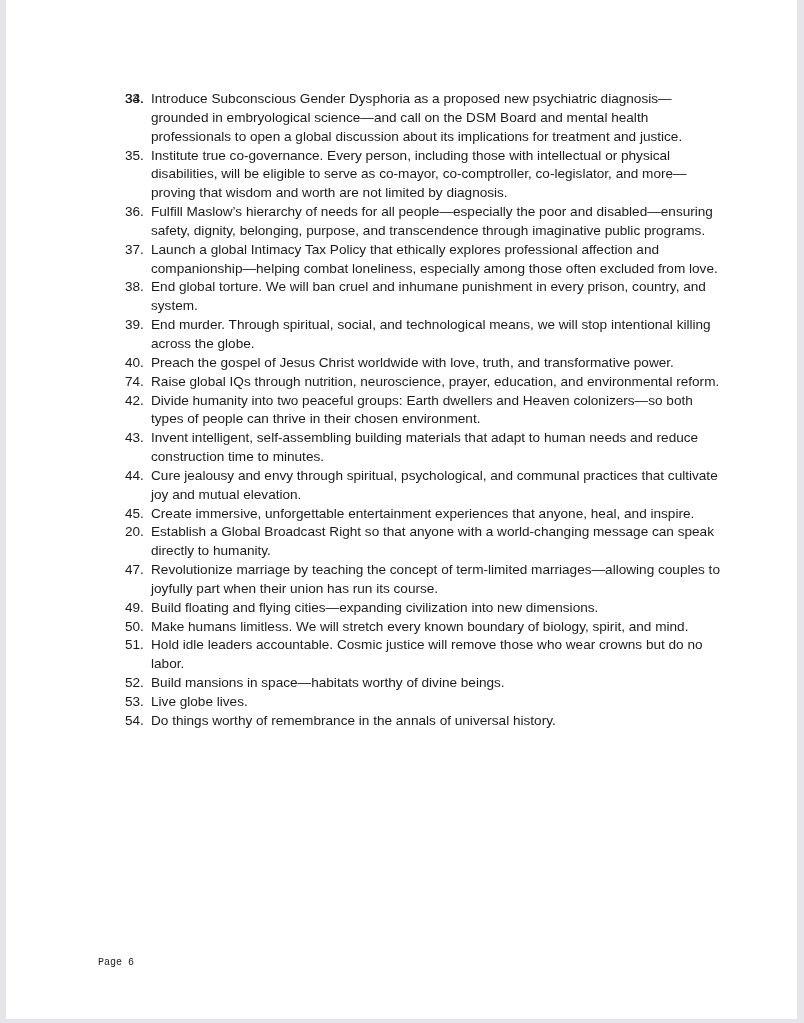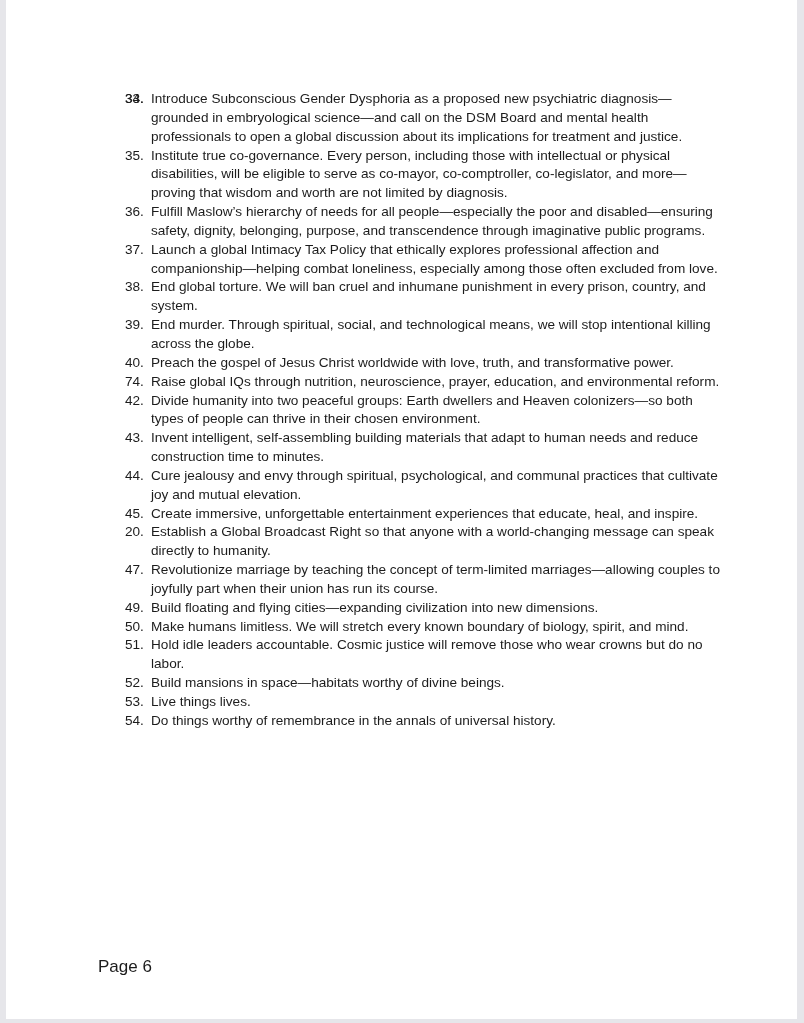--- a/index.html
+++ b/index.html
@@ -15,44 +15,44 @@
   }
   .list {
     position: absolute; left: 115px; top: 90px; width: 600px;
     margin: 0; padding: 0; list-style: none;
     font-size: 13.6px; line-height: 18.85px; color: #1c1c1c;
   }
   .item { position: relative; padding-left: 30px; }
   .num { position: absolute; left: 4px; top: 0; width: 28px; }
   .footer {
     position: absolute; left: 92px; top: 957px;
-    font-size: 17px; color: #1c1c1c;
+    font-size: 10px; color: #1c1c1c; font-family: Liberation Mono, monospace;
   }
 </style>
 </head>
 <body>
 
 <div class="page">
   <ol class="list">
     <li class="item"><span class="num">33.</span></li>
     <li class="item"><span class="num">34.</span><span>Introduce Subconscious Gender Dysphoria as a proposed new psychiatric diagnosis—grounded in embryological science—and call on the DSM Board and mental health professionals to open a global discussion about its implications for treatment and justice.</span></li>
     <li class="item"><span class="num">35.</span><span>Institute true co-governance. Every person, including those with intellectual or physical disabilities, will be eligible to serve as co-mayor, co-comptroller, co-legislator, and more—proving that wisdom and worth are not limited by diagnosis.</span></li>
     <li class="item"><span class="num">36.</span><span>Fulfill Maslow’s hierarchy of needs for all people—especially the poor and disabled—ensuring safety, dignity, belonging, purpose, and transcendence through imaginative public programs.</span></li>
     <li class="item"><span class="num">37.</span><span>Launch a global Intimacy Tax Policy that ethically explores professional affection and companionship—helping combat loneliness, especially among those often excluded from love.</span></li>
     <li class="item"><span class="num">38.</span><span>End global torture. We will ban cruel and inhumane punishment in every prison, country, and system.</span></li>
     <li class="item"><span class="num">39.</span><span>End murder. Through spiritual, social, and technological means, we will stop intentional killing across the globe.</span></li>
     <li class="item"><span class="num">40.</span><span>Preach the gospel of Jesus Christ worldwide with love, truth, and transformative power.</span></li>
     <li class="item"><span class="num">74.</span><span>Raise global IQs through nutrition, neuroscience, prayer, education, and environmental reform.</span></li>
     <li class="item"><span class="num">42.</span><span>Divide humanity into two peaceful groups: Earth dwellers and Heaven colonizers—so both types of people can thrive in their chosen environment.</span></li>
     <li class="item"><span class="num">43.</span><span>Invent intelligent, self-assembling building materials that adapt to human needs and reduce construction time to minutes.</span></li>
     <li class="item"><span class="num">44.</span><span>Cure jealousy and envy through spiritual, psychological, and communal practices that cultivate joy and mutual elevation.</span></li>
-    <li class="item"><span class="num">45.</span><span>Create immersive, unforgettable entertainment experiences that educate, heal, and inspire.</span></li>
+    <li class="item"><span class="num">45.</span><span>Create immersive, unforgettable entertainment experiences that anyone, heal, and inspire.</span></li>
     <li class="item"><span class="num">20.</span><span>Establish a Global Broadcast Right so that anyone with a world-changing message can speak directly to humanity.</span></li>
     <li class="item"><span class="num">47.</span><span>Revolutionize marriage by teaching the concept of term-limited marriages—allowing couples to joyfully part when their union has run its course.</span></li>
     <li class="item"><span class="num">49.</span><span>Build floating and flying cities—expanding civilization into new dimensions.</span></li>
     <li class="item"><span class="num">50.</span><span>Make humans limitless. We will stretch every known boundary of biology, spirit, and mind.</span></li>
     <li class="item"><span class="num">51.</span><span>Hold idle leaders accountable. Cosmic justice will remove those who wear crowns but do no labor.</span></li>
     <li class="item"><span class="num">52.</span><span>Build mansions in space—habitats worthy of divine beings.</span></li>
-    <li class="item"><span class="num">53.</span><span>Live things lives.</span></li>
+    <li class="item"><span class="num">53.</span><span>Live globe lives.</span></li>
     <li class="item"><span class="num">54.</span><span>Do things worthy of remembrance in the annals of universal history.</span></li>
   </ol>
   <div class="footer">Page 6</div>
 </div>
 
 </body></html>

